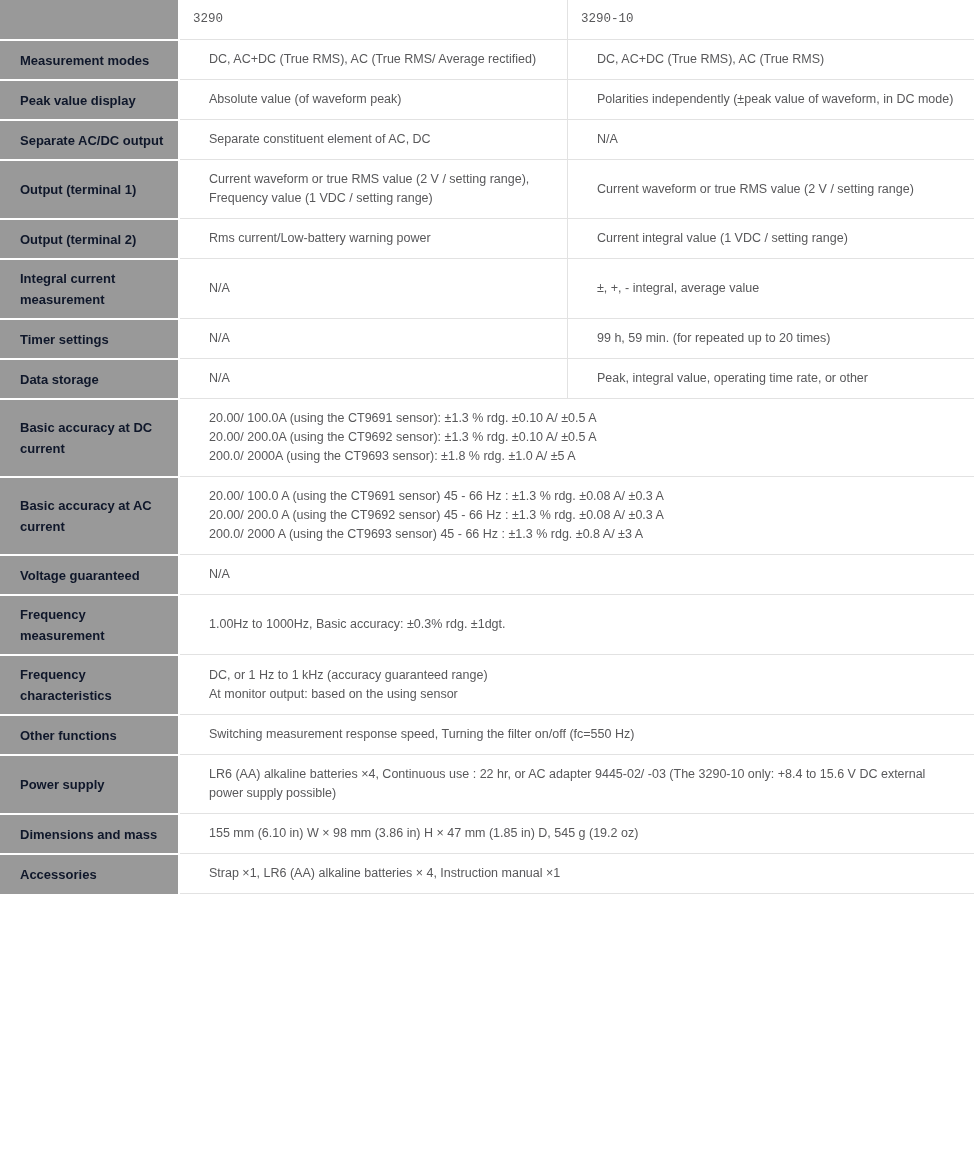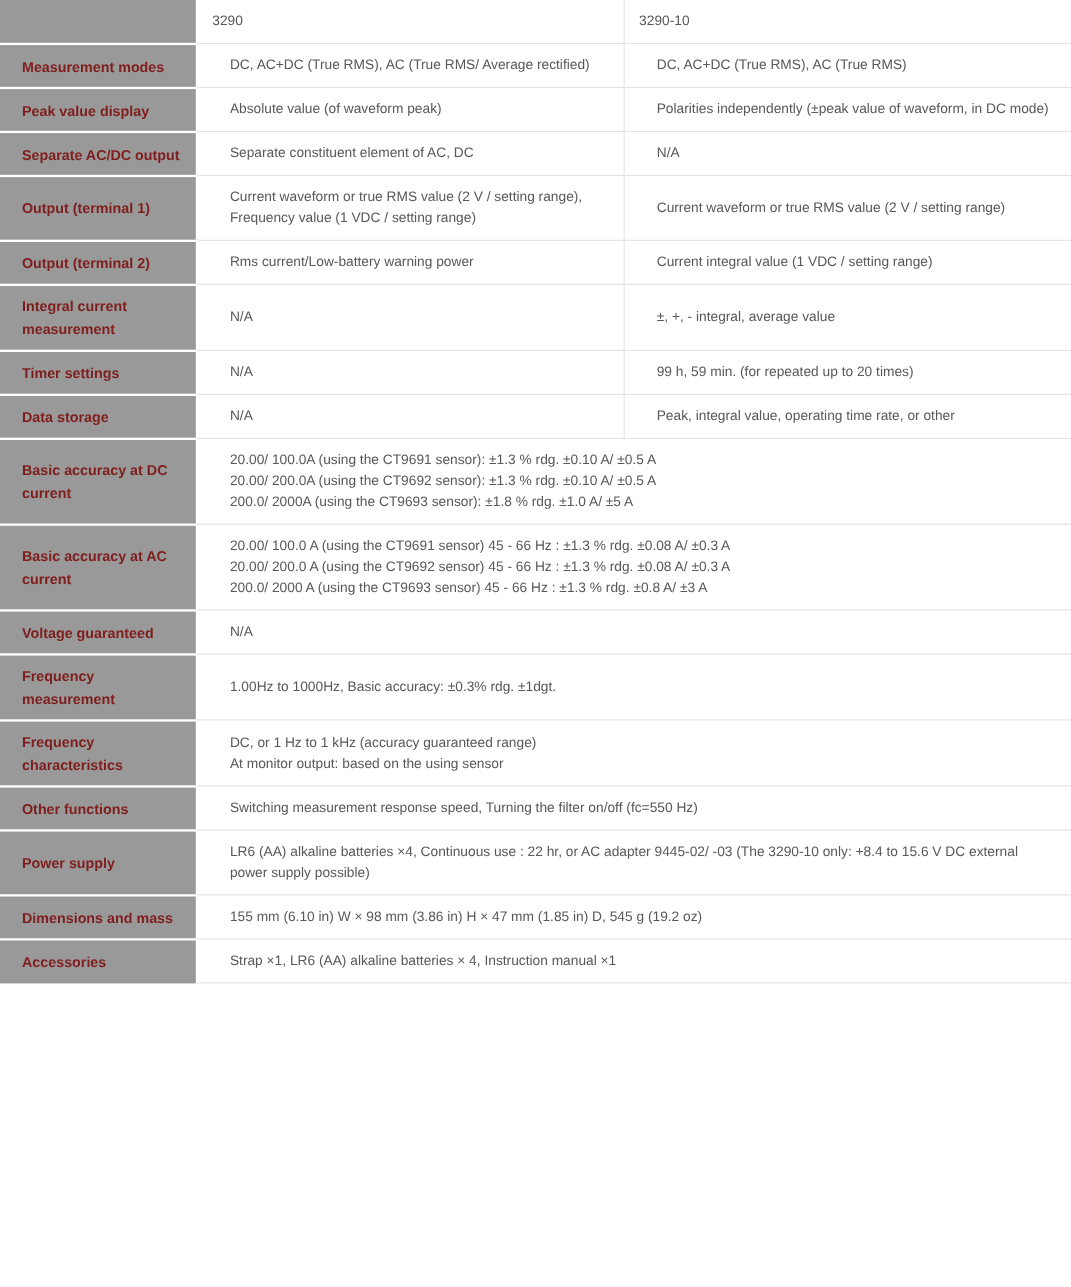--- a/index.html
+++ b/index.html
@@ -18,21 +18,21 @@
     border-spacing: 0;
     table-layout: fixed;
   }
   .spec-table col.c-label { width: 180px; }
   .spec-table col.c-a     { width: 388px; }
   .spec-table col.c-b     { width: 406px; }
 
   
   .spec-table th.label {
     background: #999999;
-    color: #7f1d1d;
+    color: #0f172a;
     font-size: 13px;
     font-weight: bold;
     line-height: 21px;
     text-align: left;
     vertical-align: middle;
     padding: 8px 10px 8px 20px;
     border-top: 2px solid #ffffff;
     border-right: 2px solid #ffffff;
     box-sizing: border-box;
   }
@@ -47,20 +47,21 @@
     line-height: 19px;
     text-align: left;
     vertical-align: middle;
     padding: 10px 14px 10px 13px;
     border-top: 1px solid #e2e2e2;
     border-right: 1px solid #e2e2e2;
     box-sizing: border-box;
   }
   .spec-table tr:first-child td.value {
     border-top: none;
+    font-family: Liberation Mono, monospace;
   }
   .spec-table tr:last-child td.value {
     border-bottom: 1px solid #e2e2e2;
   }
   .spec-table td.value:last-child {
     border-right: none;
   }
   .spec-table td.value .line { display: block; margin-left: 16px; }
   .bottom-pad { height: 10px; }
 </style>

